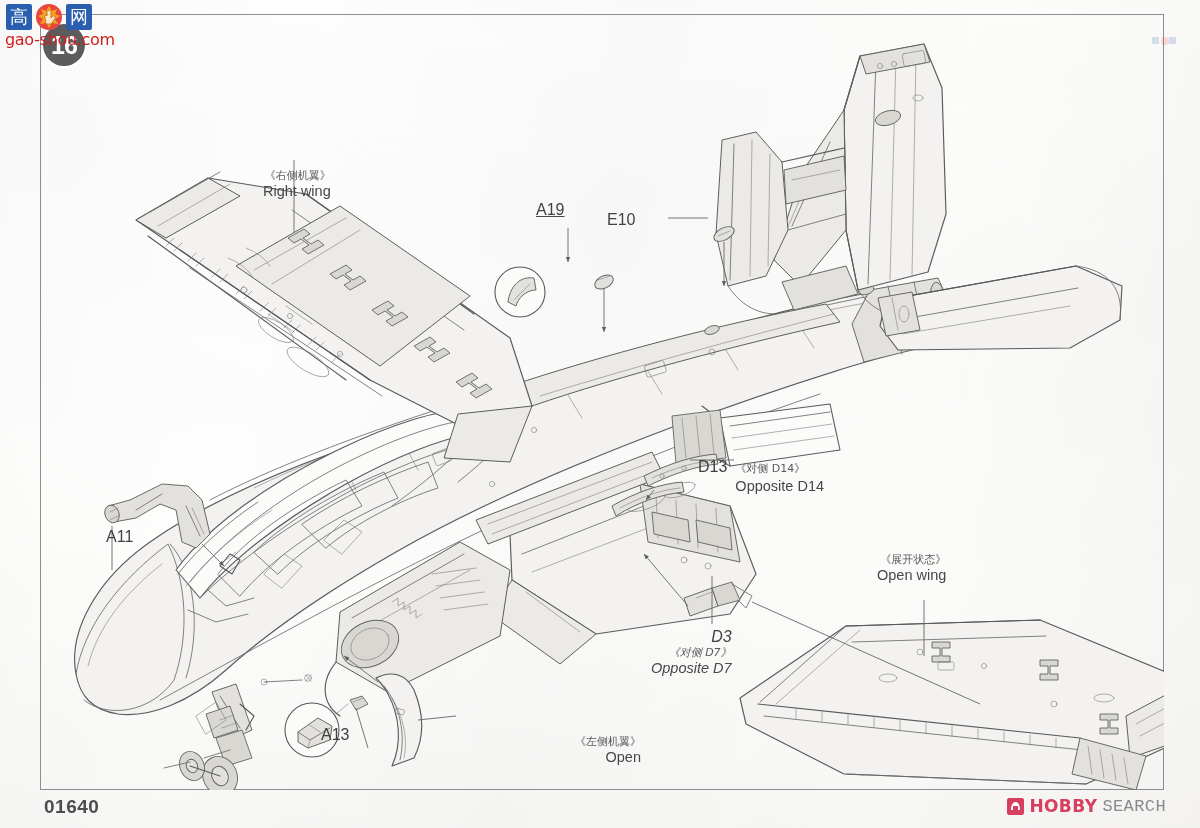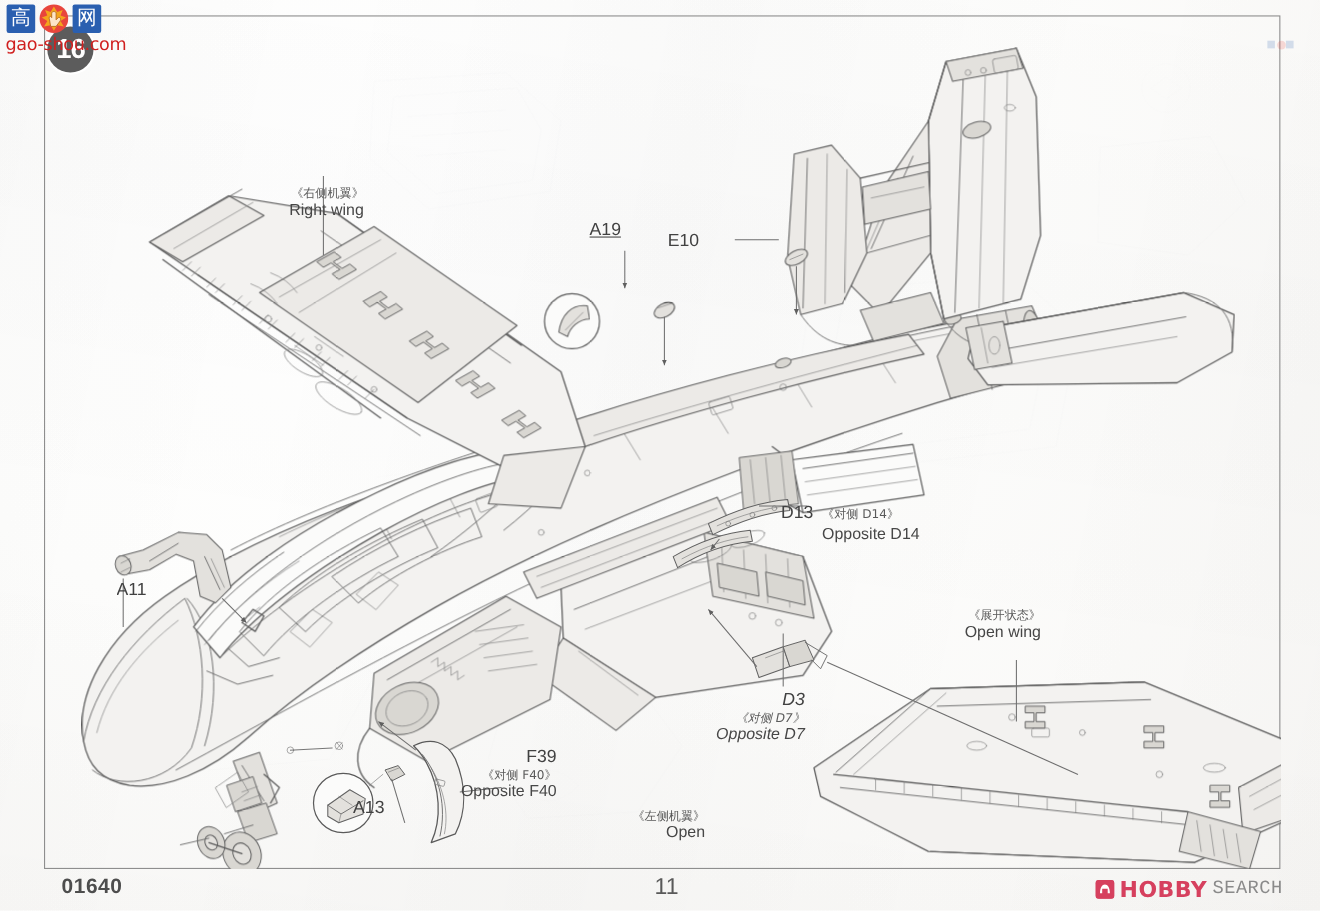--- a/index.html
+++ b/index.html
@@ -121,32 +121,32 @@
     font-size:16px;
     color:#414141;
   }
   .ctr{text-align:right;}
 
   
   #co-right-wing{left:263px;top:170px;}
   #co-a19{left:536px;top:201px;text-decoration:underline;}
   #co-e10{left:607px;top:211px;}
   #co-d13{left:698px;top:458px;}
-  #co-d13 .row{display:flex;align-items:flex-start;gap:8px;margin-left:12px;}
+  #co-d13 .row{display:flex;align-items:flex-start;gap:8px;}
   #co-d3{left:651px;top:628px;font-style:italic;}
   #co-f39{left:419px;top:680px;}
   #co-a11{left:106px;top:528px;}
   #co-a13{left:305px;top:726px;margin-left:16px;}
   #co-left-wing{left:877px;top:554px;}
   #co-open{left:575px;top:736px;}
 
   
   #footer{
     position:absolute;
-    left:12px;right:0;bottom:0;height:38px;
+    left:0;right:0;bottom:0;height:38px;
     z-index:7;
     padding-left:40px;
   }
   #kit-number{
     position:absolute;left:44px;top:6px;
     font-family:"Liberation Sans",sans-serif;
     font-size:19px;font-weight:bold;color:#4d4d4d;
     letter-spacing:0.5px;
   }
   #page-number{
@@ -159,21 +159,21 @@
     position:absolute;right:34px;top:6px;
     display:flex;align-items:center;gap:5px;
   }
   #hs-mark{
     width:17px;height:17px;border-radius:3px;
     background:#d6405e;
     display:flex;align-items:center;justify-content:center;
   }
   #hs-hobby{
     font-family:"DejaVu Sans",sans-serif;
-    font-size:20px;font-weight:bold;color:#d6405e;
+    font-size:17px;font-weight:bold;color:#d6405e;
     letter-spacing:0.4px;
   }
   #hs-search{
     font-family:Liberation Mono, monospace;
     font-size:17px;color:#8a8a8a;
     letter-spacing:0.4px;
   }
 
   
   .ghost{opacity:0.13;}
@@ -725,25 +725,20 @@
       </span>
     </div>
   </div>
 
   <div class="callout ctr" id="co-d3">
     <div class="pid">D3</div>
     <div class="cn">《对侧 D7》</div>
     <div class="en">Opposite D7</div>
   </div>
 
-  <div class="callout ctr" id="co-f39">
-    <div class="pid">F39</div>
-    <div class="cn">《对侧 F40》</div>
-    <div class="en">Opposite F40</div>
-  </div>
 
   <div class="callout" id="co-a11">
     <div class="pid">A11</div>
   </div>
 
   <div class="callout" id="co-a13">
     <div class="pid">A13</div>
   </div>
 
   <div class="callout ctr" id="co-left-wing">
@@ -751,21 +746,20 @@
     <div class="en">Open wing</div>
   </div>
 
   <div class="callout ctr" id="co-open">
     <div class="cn">《左侧机翼》</div>
     <div class="en">Open</div>
   </div>
 
   <div id="footer">
     <div id="kit-number">01640</div>
-    <div id="page-number">11</div>
     <div id="hobby-search">
       <div id="hs-mark">
         <svg viewBox="0 0 17 17" width="17" height="17">
           <rect x="0" y="0" width="17" height="17" rx="3" fill="#d6405e"></rect>
           <path d="M4 12 C4 7, 6 4, 8.5 4 C11 4, 13 7, 13 12 L11 12 L11 8 L6 8 L6 12 Z" fill="#ffffff"></path>
         </svg>
       </div>
       <span id="hs-hobby">HOBBY</span>
       <span id="hs-search">SEARCH</span>
     </div>

